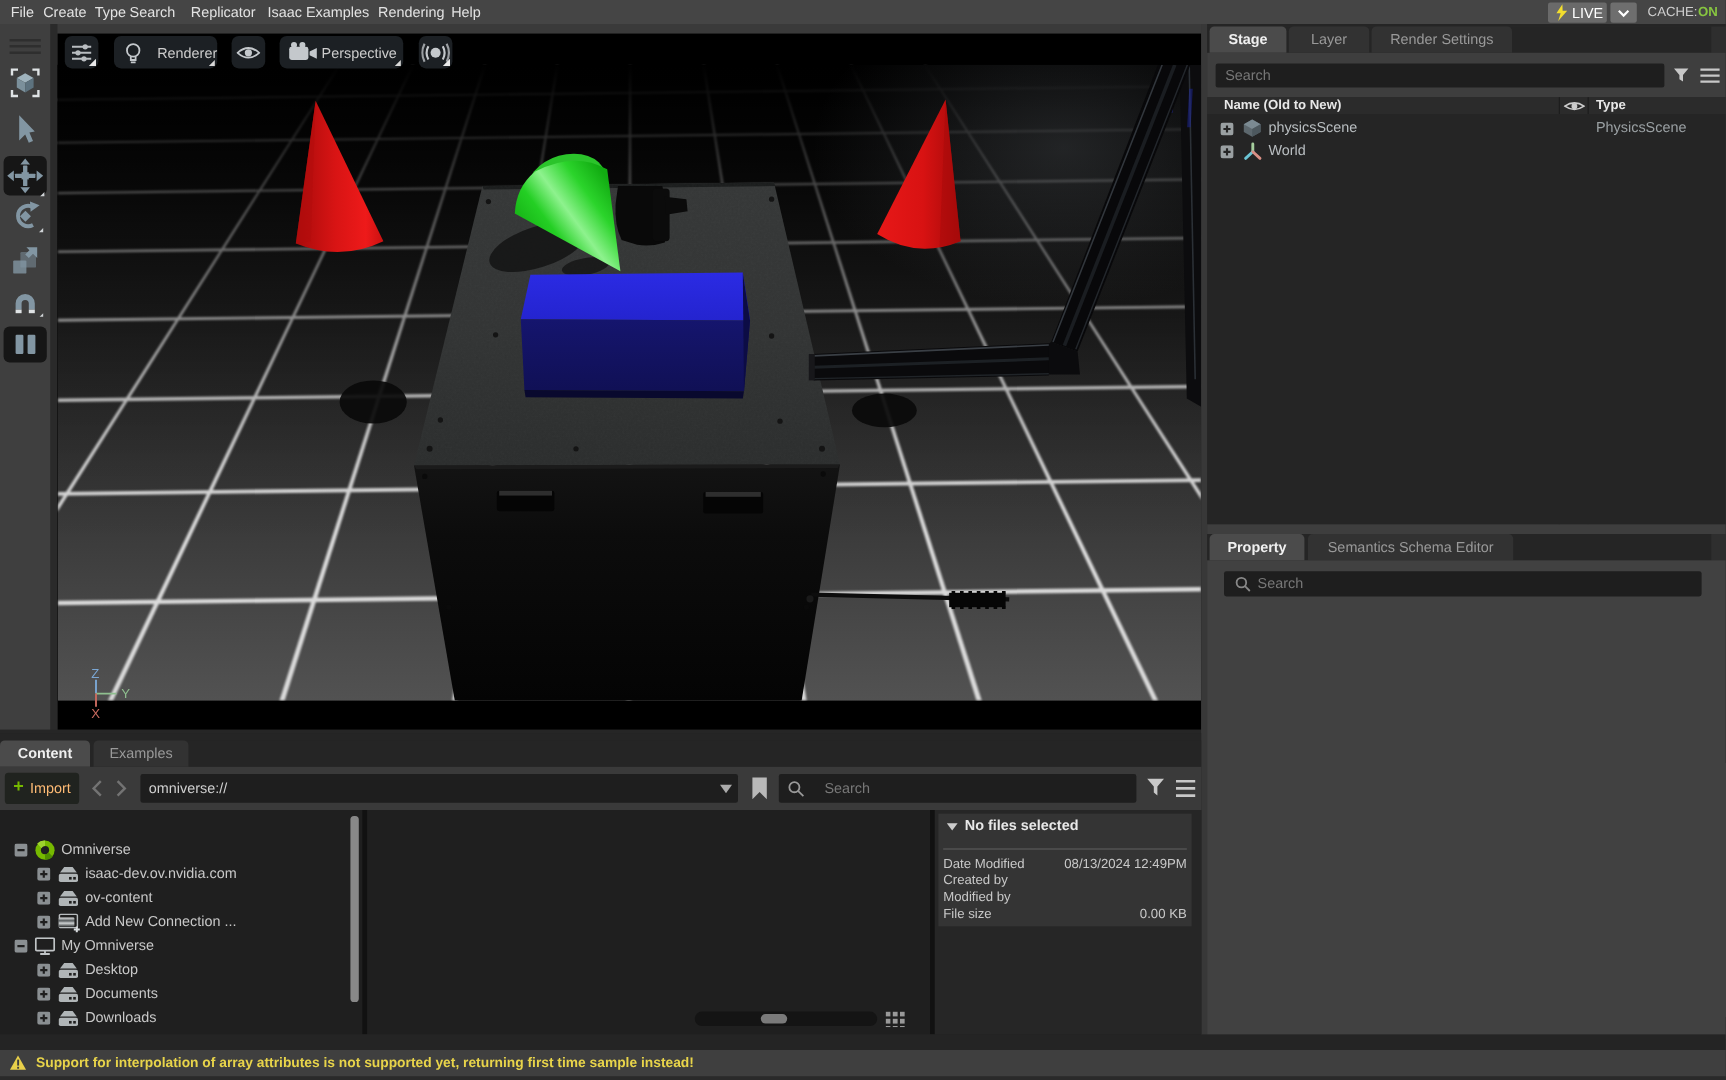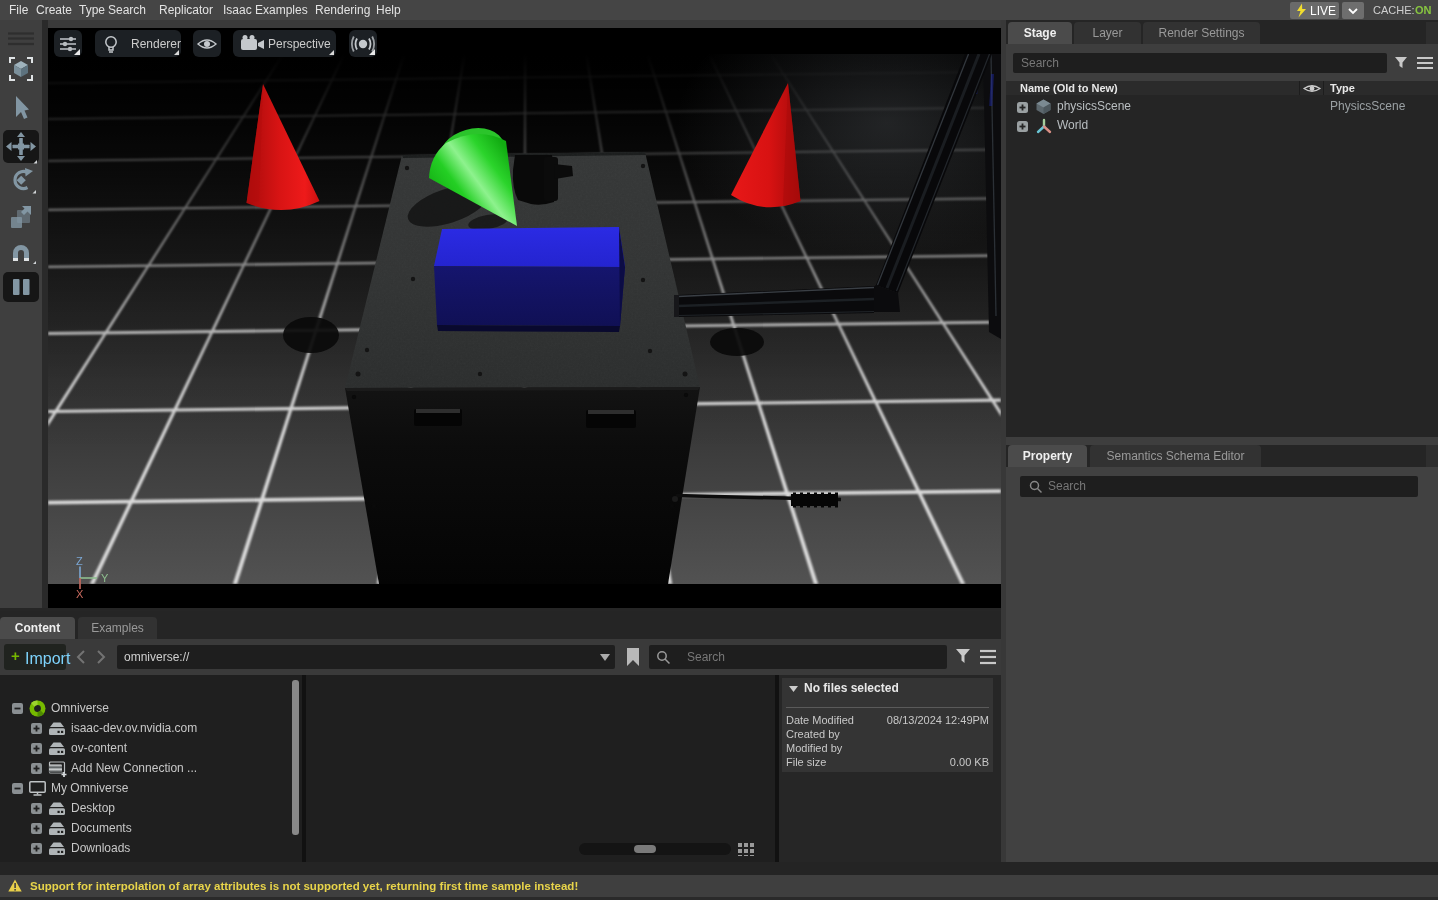--- a/index.html
+++ b/index.html
@@ -444,21 +444,21 @@
 </div>
 
 <div id="cpanel">
   <div id="ctabs">
     <div class="tab on" style="left:0;width:75px">Content</div>
     <div class="tab off" style="left:78px;width:79px">Examples</div>
   </div>
   <div id="ctoolbar">
     <div class="abs" style="left:4px;top:5px;width:62px;height:26px;background:#20231f;border-radius:3px">
       <span class="abs" style="left:7px;top:3px;color:#76b900;font-size:15px;font-weight:bold">+</span>
-      <span class="abs" style="left:21px;top:6px;color:#7dd3fc;font-size:16px">Import</span>
+      <span class="abs" style="left:21px;top:6px;color:#fdba74;font-size:12px">Import</span>
     </div>
     <svg class="abs" style="left:72px;top:9px" width="40" height="18">
       <path d="M12,3 L6,9 L12,15" stroke="#737373" stroke-width="2" fill="none"></path>
       <path d="M26,3 L32,9 L26,15" stroke="#737373" stroke-width="2" fill="none"></path>
     </svg>
     <div class="abs" style="left:117px;top:6px;width:498px;height:24px;background:#1e1e1e;border-radius:2px">
       <span class="abs" style="left:7px;top:5px;font-size:12px;color:#cfcfcf">omniverse://</span>
       <svg class="abs" style="left:482px;top:8px" width="12" height="9">
           <path d="M1,1 L11,1 L6,8 Z" fill="#aaa"></path>
         </svg>

